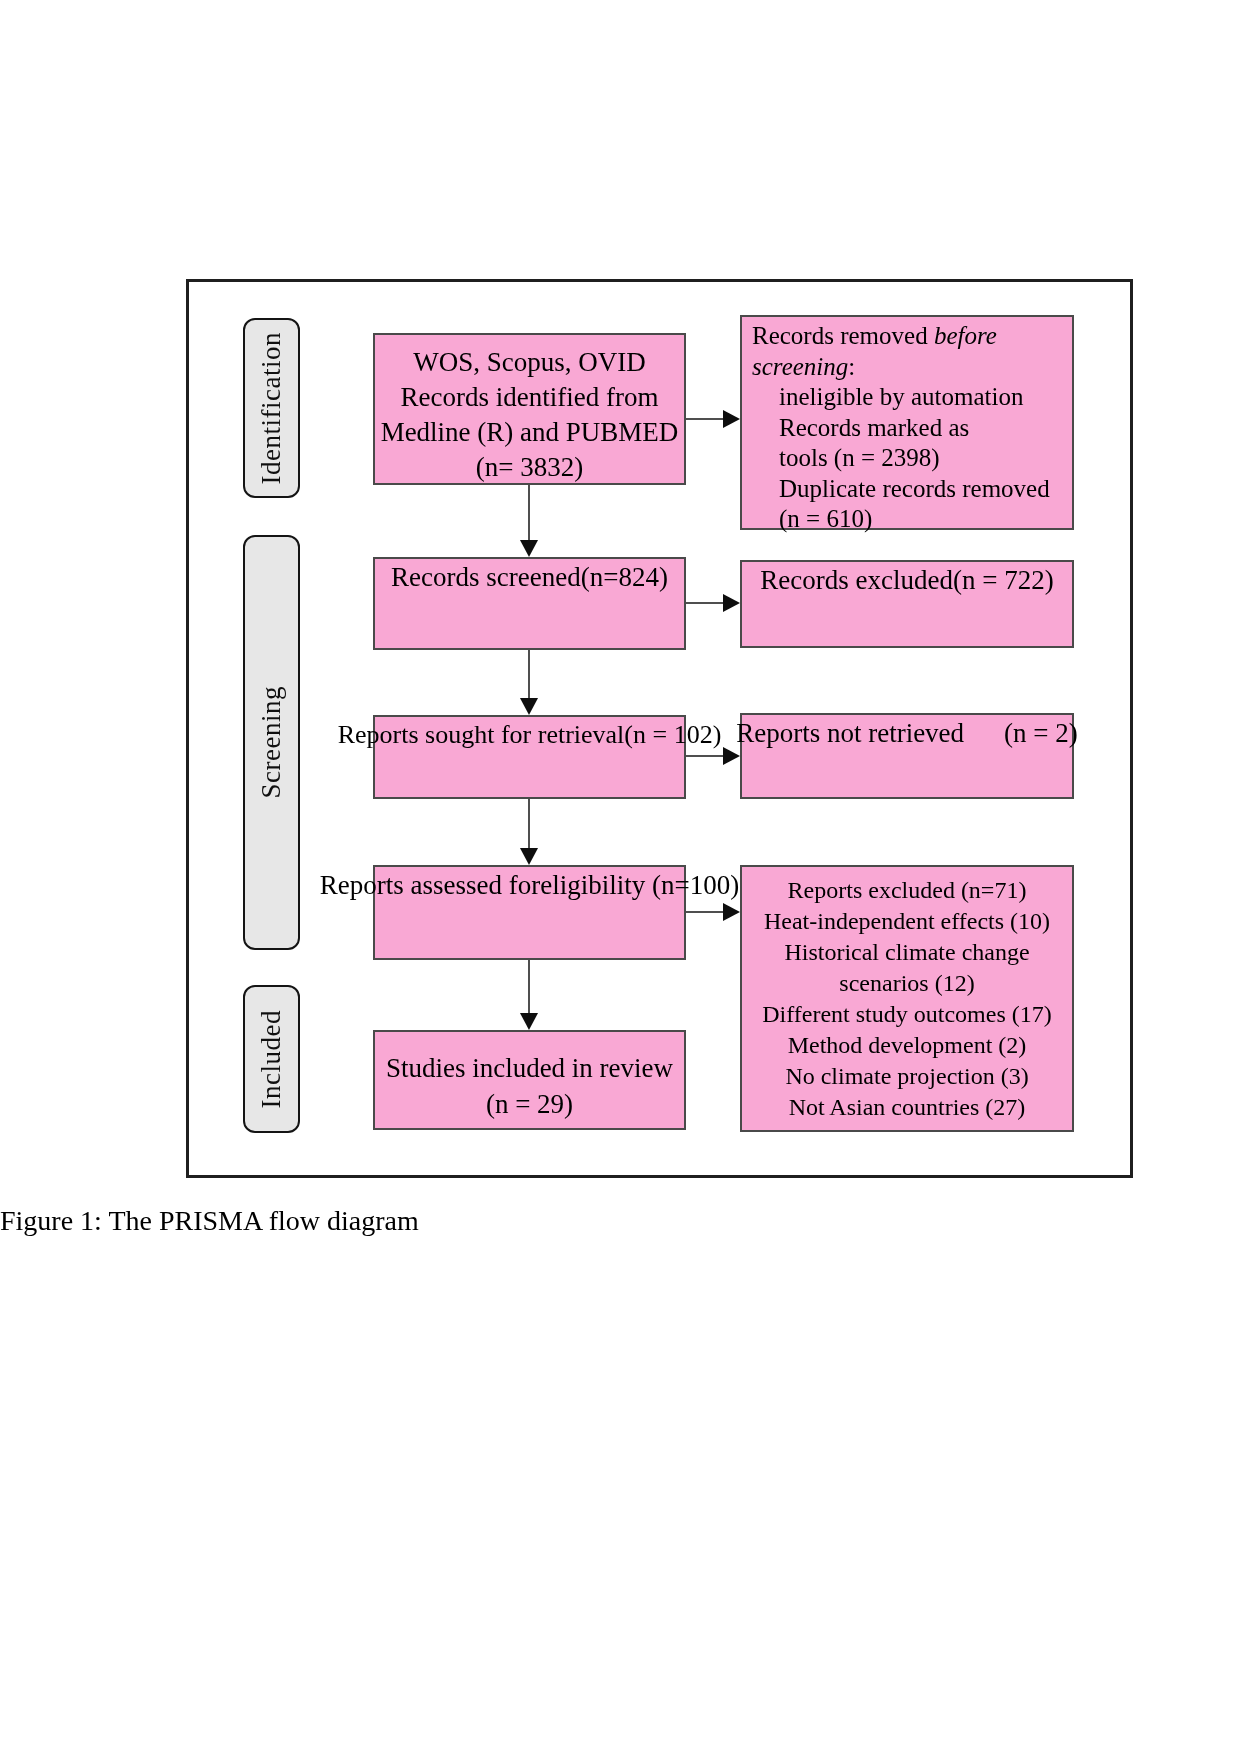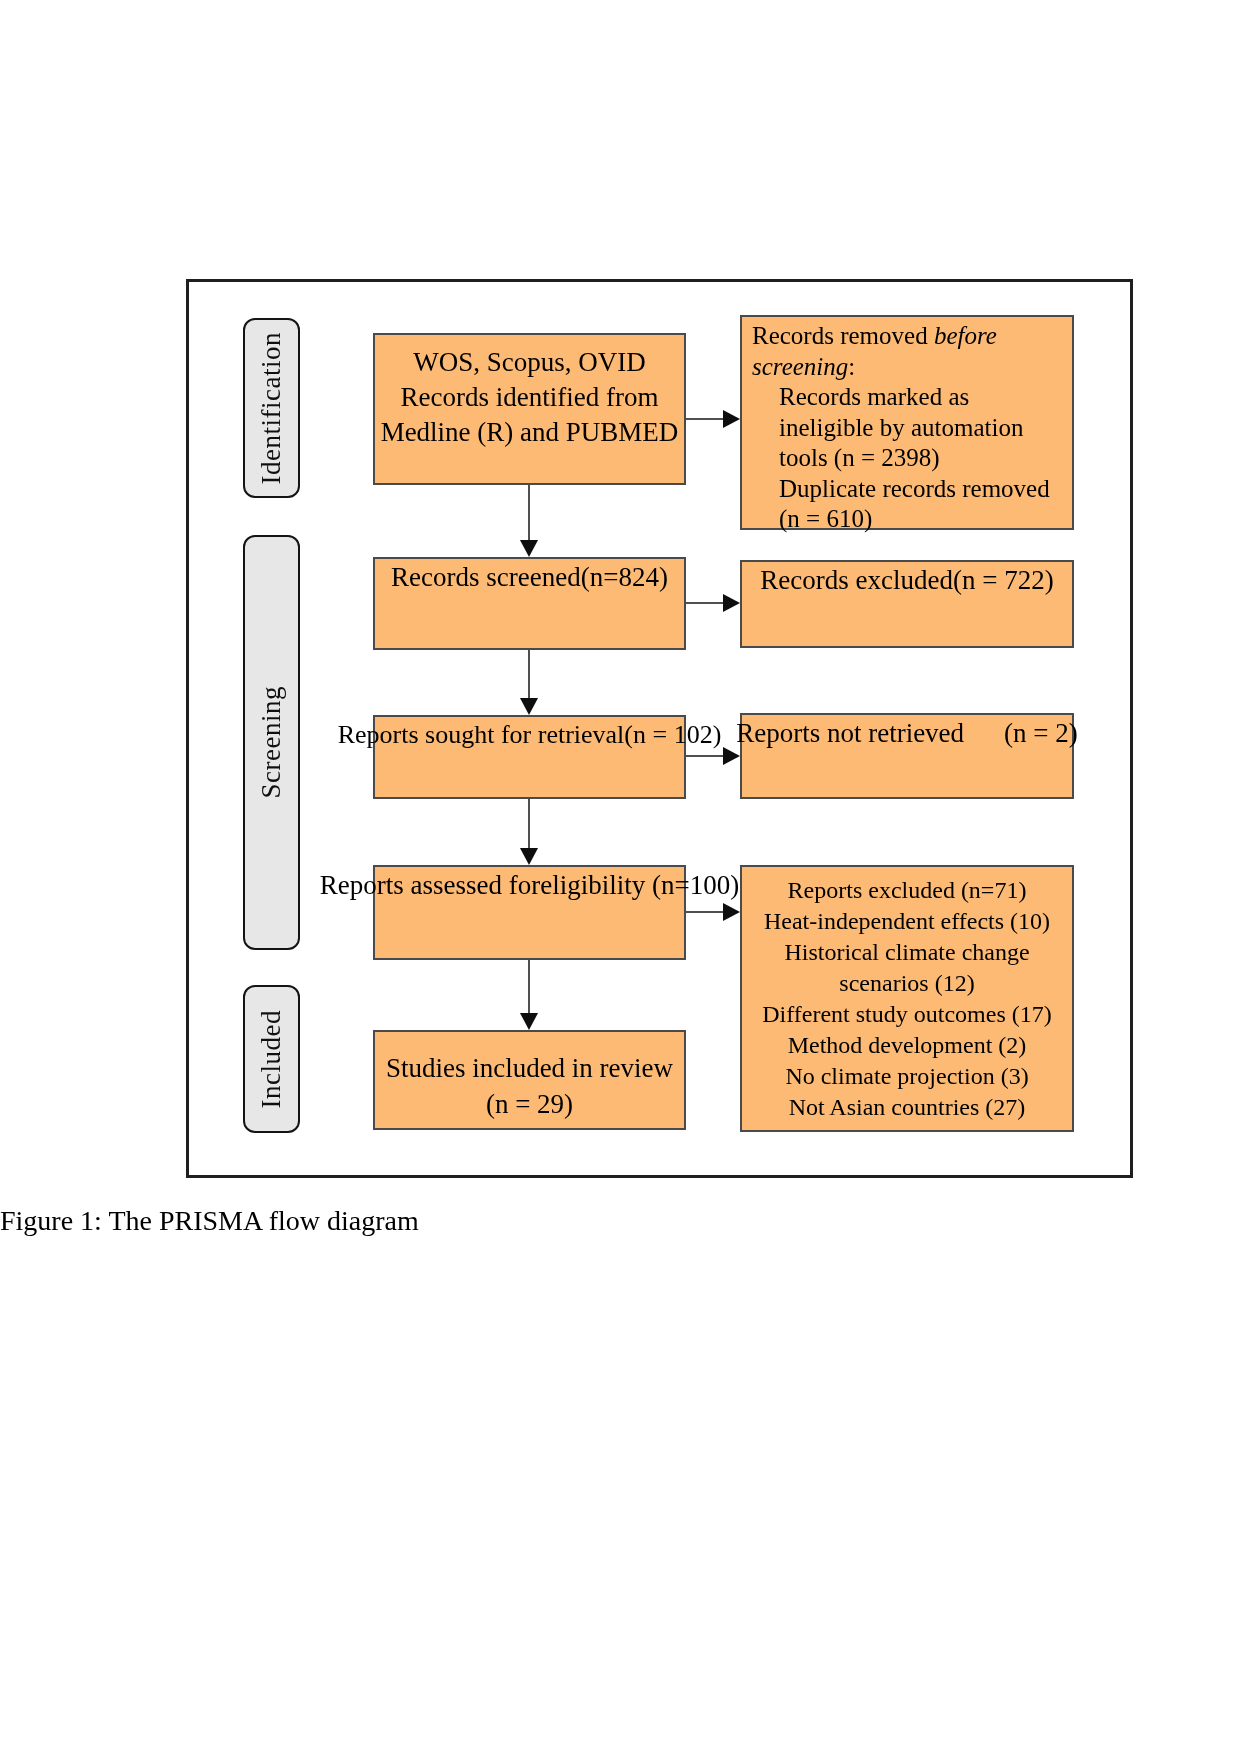--- a/index.html
+++ b/index.html
@@ -47,21 +47,21 @@
   }
   #label-identification { top: 318px; height: 180px; }
   #label-screening      { top: 535px; height: 415px; }
   #label-included       { top: 985px; height: 148px; }
 
   
   .fbox {
     position: absolute;
     box-sizing: border-box;
     border: 2px solid #4a4a4a;
-    background: #fdba74;
+    background: #f9a8d4;
     font-size: 27px;
     line-height: 36px;
     text-align: center;
   }
   .fbox .line { white-space: nowrap; }
   .fbox.vcenter {
     display: flex;
     flex-direction: row;
     justify-content: center;
   }
@@ -148,20 +148,21 @@
     <span class="vtext">Screening</span>
   </div>
   <div class="stage-label" id="label-included">
     <span class="vtext">Included</span>
   </div>
 
   <div class="fbox main-col" id="box-identified">
     <div class="line">WOS, Scopus, OVID</div>
     <div class="line">Records identified from</div>
     <div class="line">Medline (R) and PUBMED</div>
+    <div class="line">(n= 3832)</div>
   </div>
 
   <div class="fbox main-col vcenter" id="box-screened">
     <div class="line">Records screened</div>
     <div class="line">(n=824)</div>
   </div>
 
   <div class="fbox main-col vcenter" id="box-sought">
     <div class="line">Reports sought for retrieval</div>
     <div class="line">(n = 102)</div>
@@ -173,22 +174,22 @@
   </div>
 
   <div class="fbox main-col" id="box-included">
     <div class="line">Studies included in review</div>
     <div class="line">(n = 29)</div>
   </div>
 
   <div class="fbox right-col" id="box-removed">
     <div><span>Records removed </span><span class="italic">before</span></div>
     <div><span class="italic">screening</span><span>:</span></div>
+    <div class="indent">ineligible by automation</div>
     <div class="indent">Records marked as</div>
-    <div class="indent">ineligible by automation</div>
     <div class="indent">tools (n = 2398)</div>
     <div class="indent">Duplicate records removed</div>
     <div class="indent">(n = 610)</div>
   </div>
 
   <div class="fbox right-col vcenter" id="box-rec-excluded">
     <div class="line">Records excluded</div>
     <div class="line">(n = 722)</div>
   </div>
 

